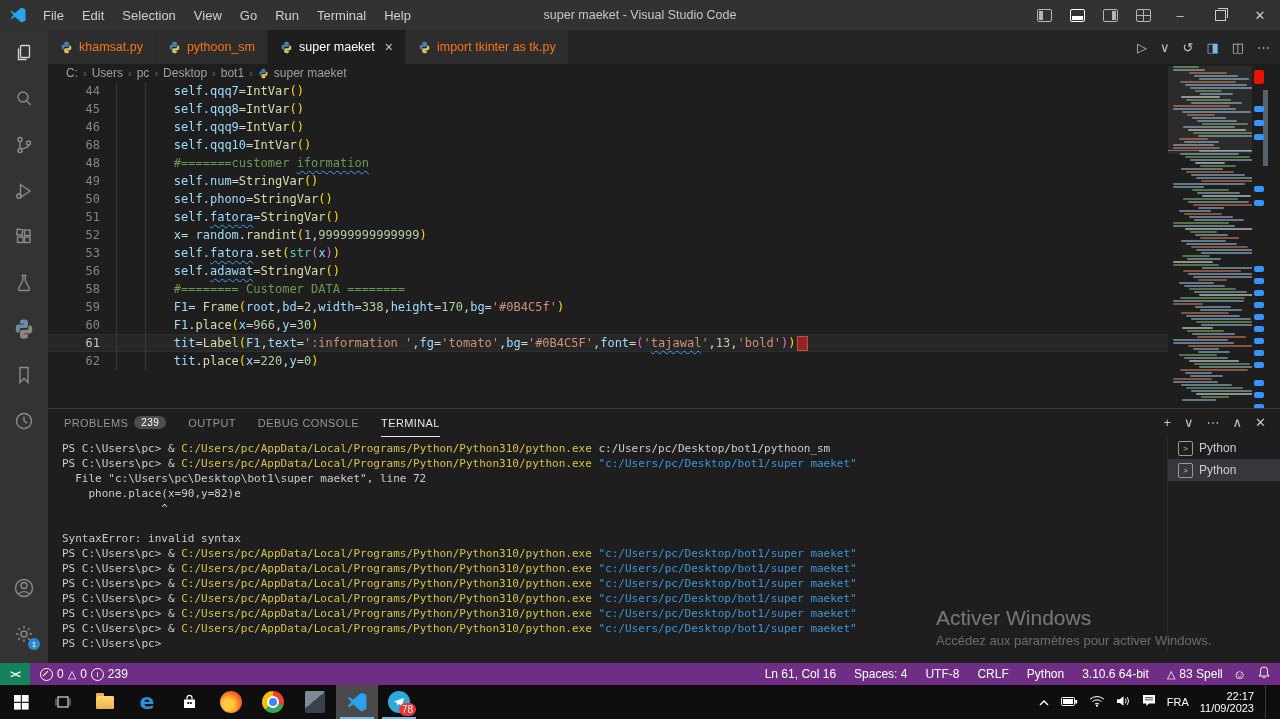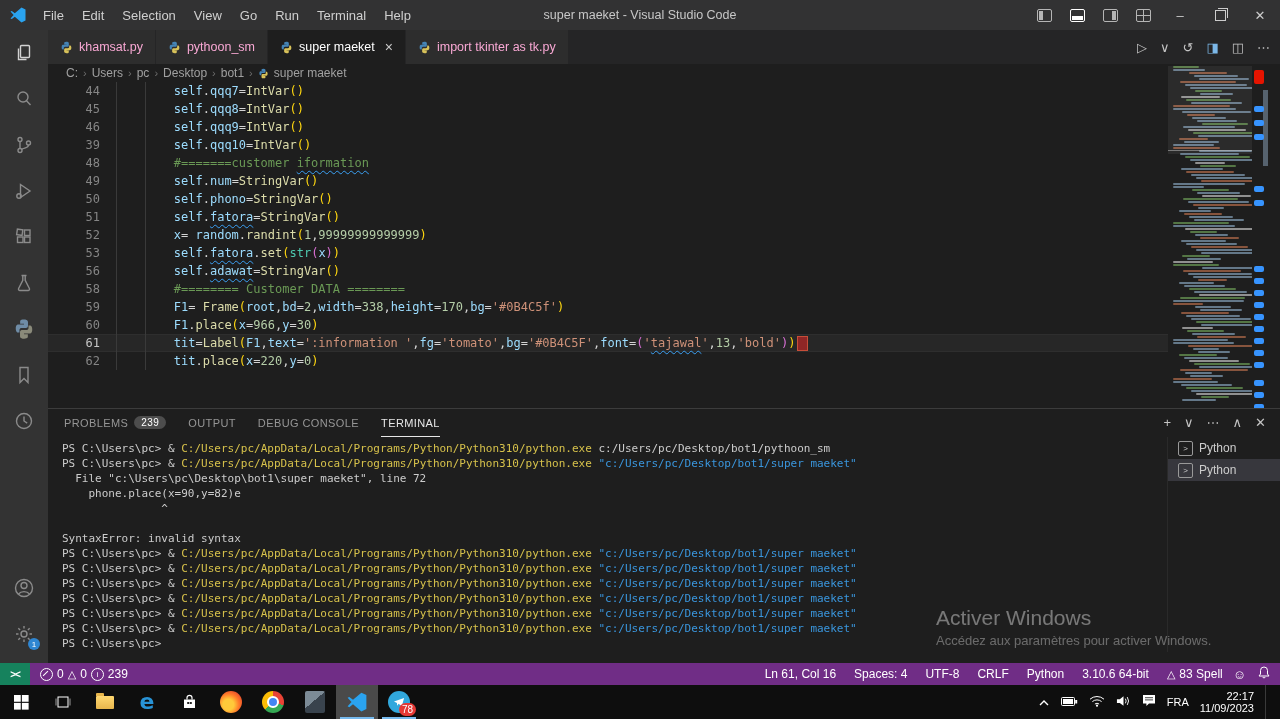--- a/index.html
+++ b/index.html
@@ -23,21 +23,21 @@
   
   .activitybar{position:absolute;top:30px;left:0;width:48px;height:633px;background:#333333;display:flex;flex-direction:column;align-items:center;z-index:4;}
   .act-ico{width:48px;height:46px;display:flex;align-items:center;justify-content:center;position:relative;}
   .act-ico svg{stroke:#8b8b8b;fill:none;stroke-width:1.4;}
   .act-ico.first svg{stroke:#d2d2d2;}
   .act-spacer{flex:1;}
   .badge-blue{position:absolute;right:8px;bottom:7px;background:#2f86d1;color:#fff;font-size:8px;min-width:12px;height:12px;border-radius:7px;display:flex;align-items:center;justify-content:center;}
   
   .tabbar{position:absolute;top:30px;left:48px;right:0;height:34px;background:#252526;display:flex;z-index:3;}
   .tabstrip{display:flex;height:100%;}
-  .tab{display:flex;align-items:center;gap:6px;padding:0 12px;font-size:12.5px;background:#2d2d2d;color:#f9a8d4;border-right:1px solid #252526;cursor:default;}
+  .tab{display:flex;align-items:center;gap:6px;padding:0 12px;font-size:12.5px;background:#2d2d2d;color:#f97316;border-right:1px solid #252526;cursor:default;}
   .tab.active{background:#1e1e1e;color:#ffffff;}
   .tab-close{font-size:14px;margin-left:4px;color:#cccccc;}
   .editor-actions{position:absolute;right:10px;top:0;height:34px;display:flex;align-items:center;gap:13px;color:#c5c5c5;font-size:13px;}
   .editor-actions .accent{color:#7cb8e8;}
   
   .breadcrumb{position:absolute;top:64px;left:48px;right:112px;height:18px;background:#1e1e1e;display:flex;align-items:center;
     font-size:12px;color:#a0a0a0;padding-left:18px;gap:5px;z-index:2;}
   .bc-sep{color:#6e6e6e;font-size:11px;}
   
   .editor{position:absolute;top:82px;left:48px;right:112px;height:338px;background:#1e1e1e;overflow:hidden;font:12px/18px "DejaVu Sans Mono",monospace;}
@@ -271,21 +271,21 @@
       </svg>
     </span>
     <span class="bc-item">super maeket</span>
   </div>
 
 <div class="editor">
   <div class="code-area">
       <div class="code-line"><span class="ln">44</span><span class="lc"><span class="tp">        </span><span class="tv">self</span><span class="tp">.</span><span class="tv">qqq7</span><span class="tp">=</span><span class="tf">IntVar</span><span class="tb1">()</span></span></div>
       <div class="code-line"><span class="ln">45</span><span class="lc"><span class="tp">        </span><span class="tv">self</span><span class="tp">.</span><span class="tv">qqq8</span><span class="tp">=</span><span class="tf">IntVar</span><span class="tb1">()</span></span></div>
       <div class="code-line"><span class="ln">46</span><span class="lc"><span class="tp">        </span><span class="tv">self</span><span class="tp">.</span><span class="tv">qqq9</span><span class="tp">=</span><span class="tf">IntVar</span><span class="tb1">()</span></span></div>
-      <div class="code-line"><span class="ln">39</span><span class="lc"><span class="tp">        </span><span class="tv">self</span><span class="tp">.</span><span class="tv">qqq10</span><span class="tp">=</span><span class="tf">IntVar</span><span class="tb1">()</span></span></div>
+      <div class="code-line"><span class="ln">68</span><span class="lc"><span class="tp">        </span><span class="tv">self</span><span class="tp">.</span><span class="tv">qqq10</span><span class="tp">=</span><span class="tf">IntVar</span><span class="tb1">()</span></span></div>
       <div class="code-line"><span class="ln">48</span><span class="lc"><span class="tp">        </span><span class="tc">#=======customer </span><span class="tc squig">iformation</span></span></div>
       <div class="code-line"><span class="ln">49</span><span class="lc"><span class="tp">        </span><span class="tv">self</span><span class="tp">.</span><span class="tv">num</span><span class="tp">=</span><span class="tf">StringVar</span><span class="tb1">()</span></span></div>
       <div class="code-line"><span class="ln">50</span><span class="lc"><span class="tp">        </span><span class="tv">self</span><span class="tp">.</span><span class="tv">phono</span><span class="tp">=</span><span class="tf">StringVar</span><span class="tb1">()</span></span></div>
       <div class="code-line"><span class="ln">51</span><span class="lc"><span class="tp">        </span><span class="tv">self</span><span class="tp">.</span><span class="tv squig">fatora</span><span class="tp">=</span><span class="tf">StringVar</span><span class="tb1">()</span></span></div>
       <div class="code-line"><span class="ln">52</span><span class="lc"><span class="tp">        </span><span class="tv">x</span><span class="tp">= </span><span class="tv">random</span><span class="tp">.</span><span class="tf">randint</span><span class="tb1">(</span><span class="tn">1</span><span class="tp">,</span><span class="tn">99999999999999</span><span class="tb1">)</span></span></div>
       <div class="code-line"><span class="ln">53</span><span class="lc"><span class="tp">        </span><span class="tv">self</span><span class="tp">.</span><span class="tv squig">fatora</span><span class="tp">.</span><span class="tf">set</span><span class="tb1">(</span><span class="tt">str</span><span class="tb2">(</span><span class="tv">x</span><span class="tb2">)</span><span class="tb1">)</span></span></div>
       <div class="code-line"><span class="ln">56</span><span class="lc"><span class="tp">        </span><span class="tv">self</span><span class="tp">.</span><span class="tv squig">adawat</span><span class="tp">=</span><span class="tf">StringVar</span><span class="tb1">()</span></span></div>
       <div class="code-line"><span class="ln">58</span><span class="lc"><span class="tp">        </span><span class="tc">#======== Customer DATA ========</span></span></div>
       <div class="code-line"><span class="ln">59</span><span class="lc"><span class="tp">        </span><span class="tv">F1</span><span class="tp">= </span><span class="tf">Frame</span><span class="tb1">(</span><span class="tv">root</span><span class="tp">,</span><span class="tv">bd</span><span class="tp">=</span><span class="tn">2</span><span class="tp">,</span><span class="tv">width</span><span class="tp">=</span><span class="tn">338</span><span class="tp">,</span><span class="tv">height</span><span class="tp">=</span><span class="tn">170</span><span class="tp">,</span><span class="tv">bg</span><span class="tp">=</span><span class="ts">'#0B4C5f'</span><span class="tb1">)</span></span></div>
       <div class="code-line"><span class="ln">60</span><span class="lc"><span class="tp">        </span><span class="tv">F1</span><span class="tp">.</span><span class="tf">place</span><span class="tb1">(</span><span class="tv">x</span><span class="tp">=</span><span class="tn">966</span><span class="tp">,</span><span class="tv">y</span><span class="tp">=</span><span class="tn">30</span><span class="tb1">)</span></span></div>

